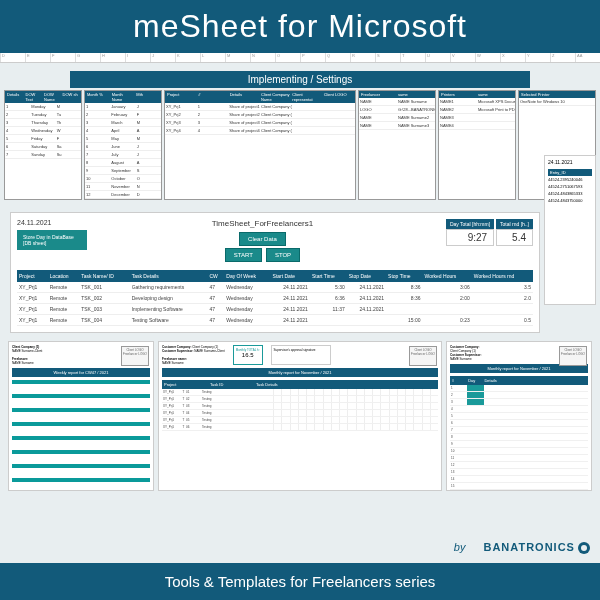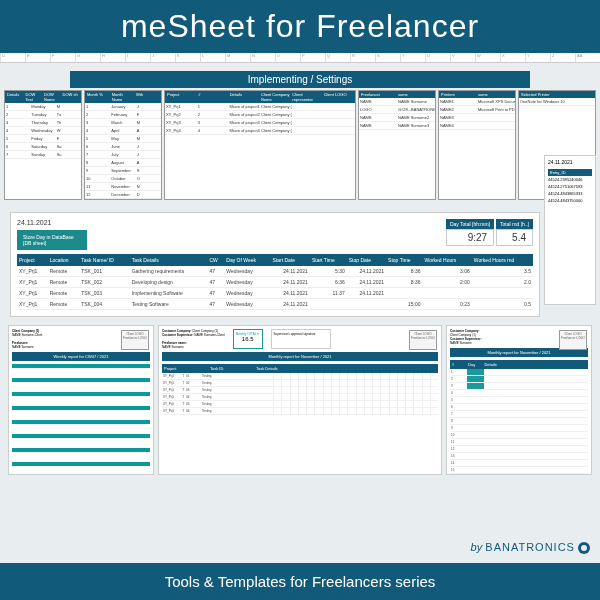--- a/index.html
+++ b/index.html
@@ -45,31 +45,31 @@
   .thumb-hdr { background: #125a7a; color: #fff; padding: 2px; font-size: 4px; display: flex; gap: 1px; }
   .thumb-hdr span { flex: 1; }
   .thumb-logo { position: absolute; top: 4px; right: 4px; width: 28px; height: 20px; border: 1px solid #999; font-size: 3px; text-align: center; line-height: 1.2; padding-top: 2px; color: #666; background: #f5f5f5; }
   .thumb-row { display: flex; border-bottom: 1px solid #f0f0f0; }
   .thumb-row span { flex: 1; padding: 1px; color: #444; }
   .thumb-strip { background: #0a9a9a; height: 4px; margin: 2px 0; }
   .thumb-title-bar { background: #125a7a; color: #fff; text-align: center; padding: 2px; font-size: 4px; margin: 3px 0; }
   .thumb .teal-cell { background: #1a9a9a; }
   
   .brand { position: absolute; right: 10px; bottom: 46px; font-size: 11px; color: #125a7a; font-style: italic; }
-  .brand b { font-style: normal; font-weight: normal; letter-spacing: 1px; }
+  .brand b { font-style: normal; font-weight: bold; letter-spacing: 1px; margin-left: 15px; }
   .gear { display: inline-block; width: 12px; height: 12px; background: #125a7a; border-radius: 50%; vertical-align: middle; position: relative; }
   .gear::before { content: ''; position: absolute; inset: 3px; background: #e8eef0; border-radius: 50%; }
   
   .footer-band { position: absolute; bottom: 0; left: 0; right: 0; background: #125a7a; color: #fff; text-align: center; padding: 10px 0; font-size: 15px; }
 </style>
 </head>
 <body>
 
 <div class="header-band">
-  <span>meSheet for Freelancer</span>
+  <span>meSheet for Microsoft</span>
 </div>
 
 <div class="ruler">
   <div class="ruler-marks">
       <span>D</span>
       <span>E</span>
       <span>F</span>
       <span>G</span>
       <span>H</span>
       <span>I</span>
@@ -301,20 +301,34 @@
         <span>OneNote for Windows 10</span>
       </div>
     </div>
   </div>
 
 <div class="main-sheet">
   <div class="ms-top">
     <div style="display:flex;flex-direction:column;gap:4px;">
       <div class="ms-date">24.11.2021</div>
       <div class="ms-store">Store Day in DataBase [DB sheet]</div>
+    </div>
+    <div style="flex:1;text-align:center;">
+      <div class="ms-title">TimeSheet_ForFreelancers1</div>
+      <div class="ms-buttons">
+        <div style="flex:1"></div>
+        <div style="display:flex;flex-direction:column;gap:2px;align-items:center;">
+          <div class="ms-btn">Clear Data</div>
+          <div style="display:flex;gap:4px;">
+            <div class="ms-btn">START</div>
+            <div class="ms-btn">STOP</div>
+          </div>
+        </div>
+        <div style="flex:1"></div>
+      </div>
     </div>
     <div>
       <div class="ms-totals">
         <div>
           <div class="ms-tot-box">Day Total [hh:mm]</div>
           <div class="ms-tot-val">9:27</div>
         </div>
         <div>
           <div class="ms-tot-box">Total rnd [h..]</div>
           <div class="ms-tot-val">5.4</div>

